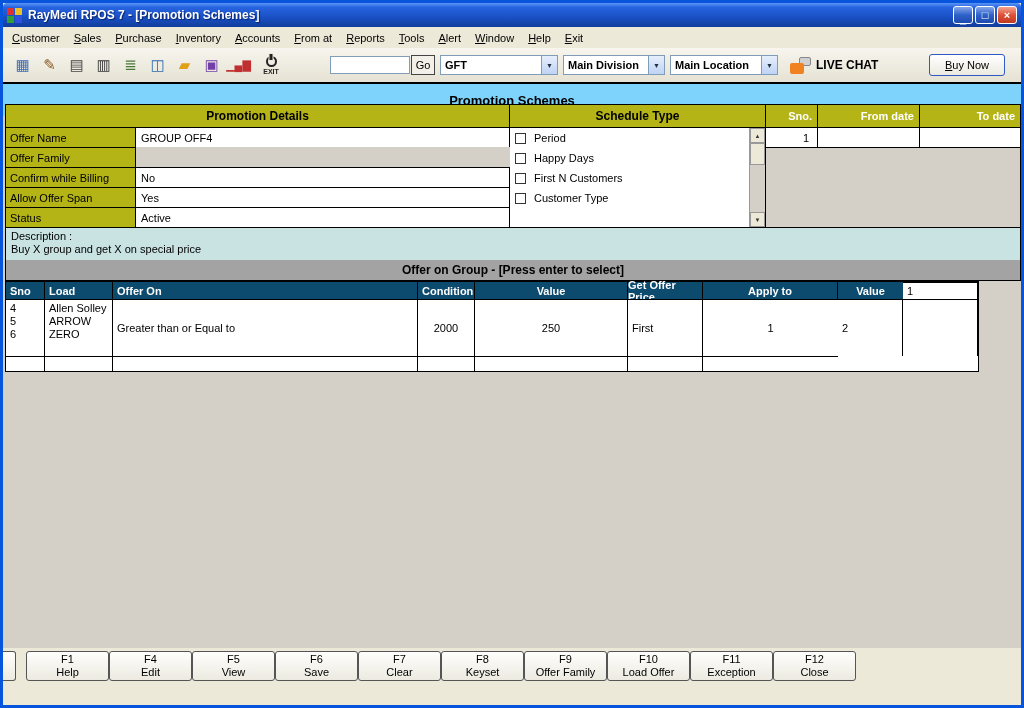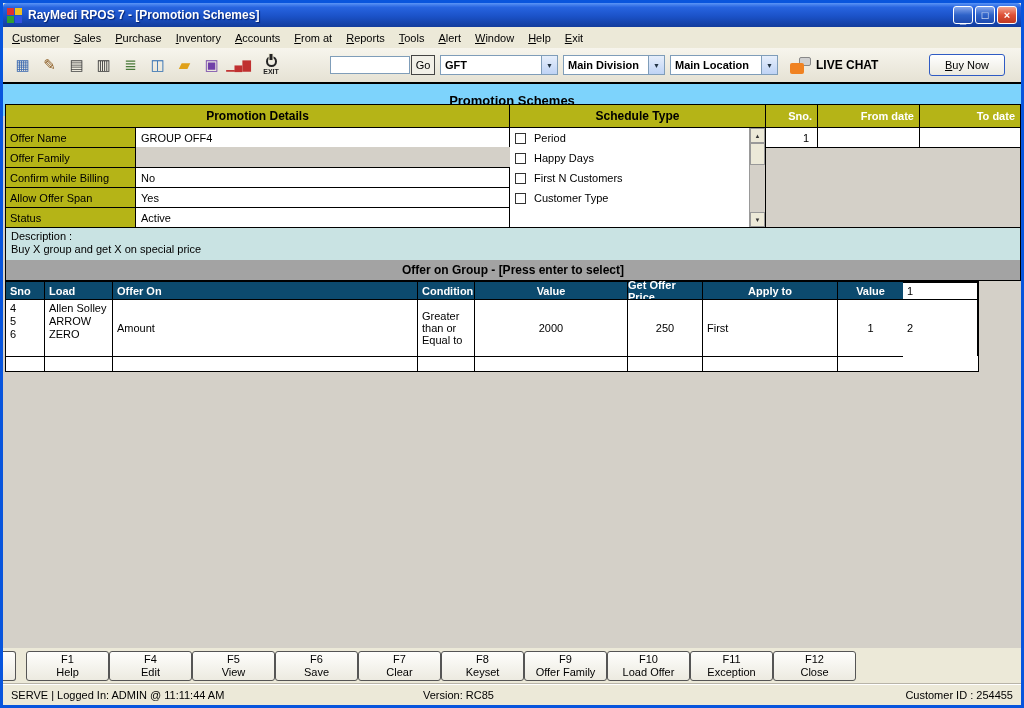--- a/index.html
+++ b/index.html
@@ -265,21 +265,20 @@
       <div class="oh c">Apply to</div>
       <div class="oh c noR">Value</div>
 
       <div class="oc">1</div>
       <div class="oc top">4
 5
 6</div>
       <div class="oc top">Allen Solley
 ARROW
 ZERO</div>
-      <div class="oc">Amount</div>
       <div class="oc">Greater than or Equal to</div>
       <div class="oc c">2000</div>
       <div class="oc c">250</div>
       <div class="oc">First</div>
       <div class="oc c noR">1</div>
 
       <div class="oc">2</div>
       <div class="oc"></div>
       <div class="oc"></div>
       <div class="oc"></div>
@@ -328,19 +327,14 @@
     <div class="fkey">
       <span>F11</span>
         <span>Exception</span>
     </div>
     <div class="fkey">
       <span>F12</span>
         <span>Close</span>
     </div>
   </div>
 
-  <div class="statusbar">
-    <span>SERVE  |  Logged In: ADMIN  @ 11:11:44 AM</span>
-    <span class="status-center">Version: RC85</span>
-    <span class="status-right">Customer ID : 254455</span>
-  </div>
 
 </div>
 
 </body></html>

